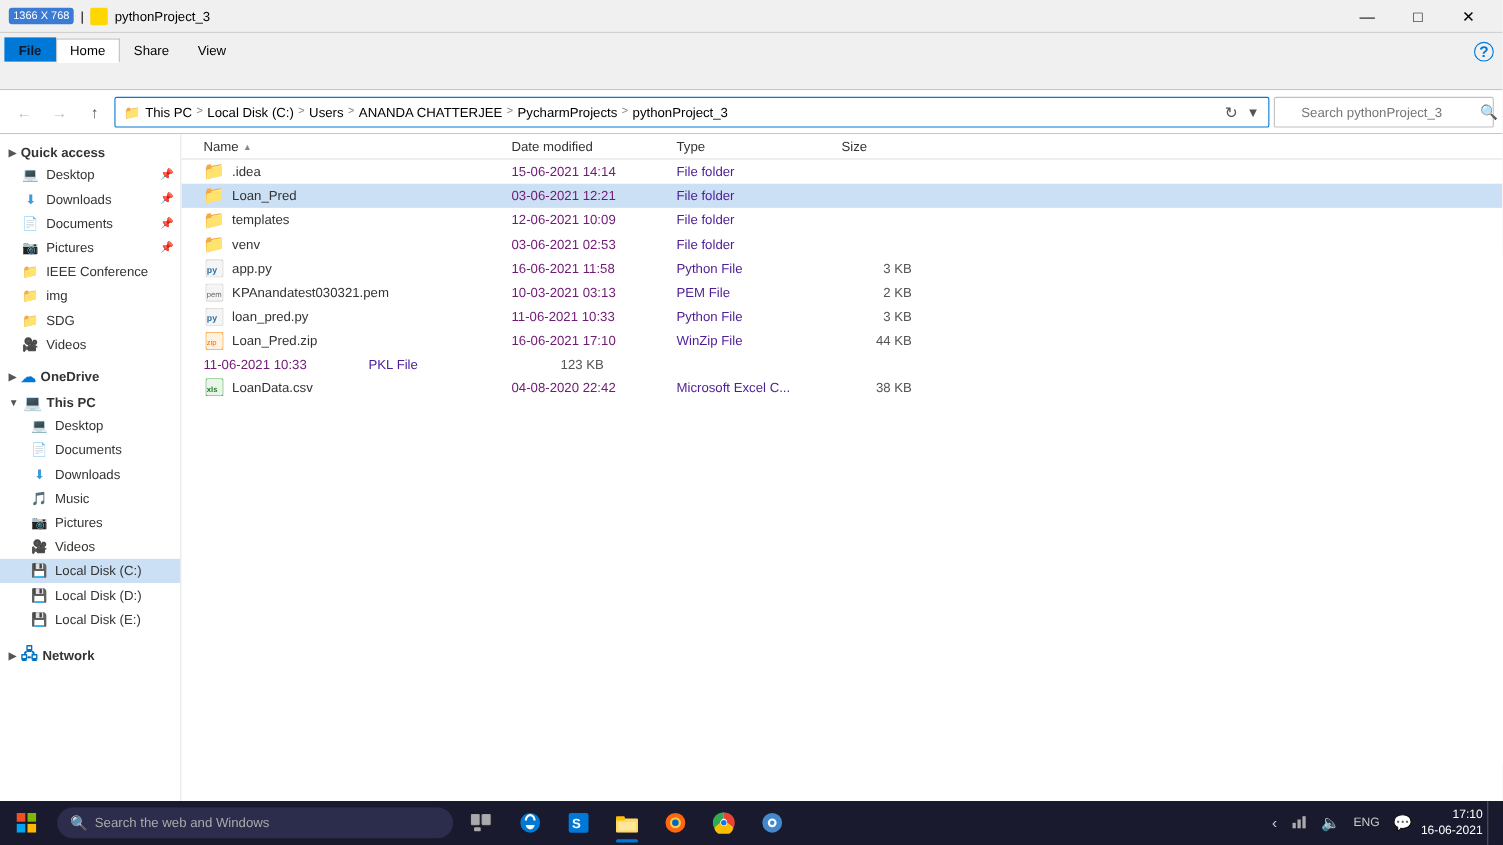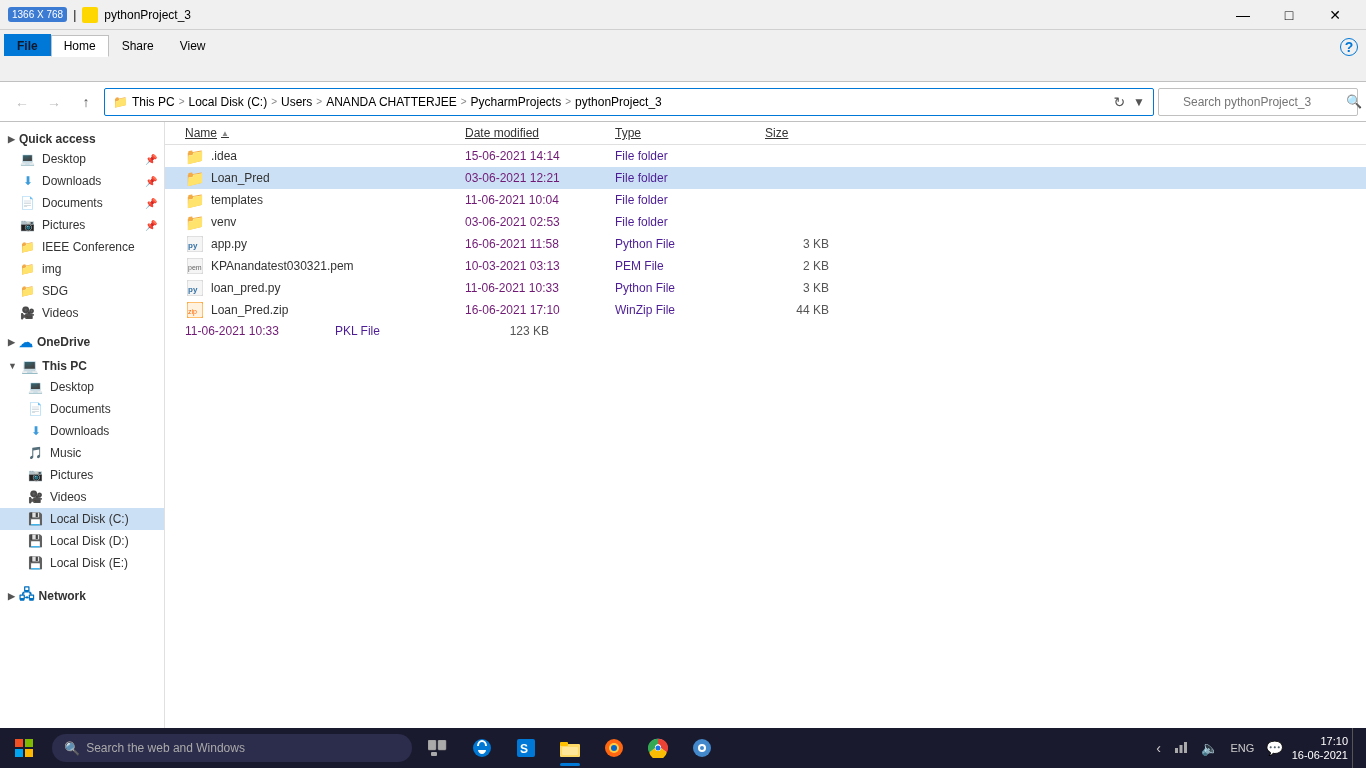--- a/index.html
+++ b/index.html
@@ -161,21 +161,20 @@
     }
     .column-headers {
       display: flex;
       align-items: center;
       padding: 4px 8px;
       border-bottom: 1px solid #e0e0e0;
       background: white;
       font-size: 12px;
       color: #333;
       position: relative;
-      text-decoration: underline;
     }
     .col-name { width: 280px; font-size: 12px; display: flex; align-items: center; gap: 4px; }
     .col-date { width: 150px; font-size: 12px; }
     .col-type { width: 150px; font-size: 12px; }
     .col-size { width: 80px; font-size: 12px; }
     .sort-arrow { font-size: 8px; color: #888; }
     .file-list { flex: 1; overflow-y: auto; }
     .file-row {
       display: flex;
       align-items: center;
@@ -449,21 +448,21 @@
       </div>
 
       <div class="file-row">
         <div style="width:12px;"></div>
         <div class="file-name">
           <div class="file-icon">
               <span class="icon-folder">📁</span>
             </div>
           <span>templates</span>
         </div>
-        <div class="file-date">11-06-2021 10:04</div>
+        <div class="file-date">12-06-2021 10:09</div>
         <div class="file-type">File folder</div>
         <div class="file-size"></div>
       </div>
 
       <div class="file-row">
         <div style="width:12px;"></div>
         <div class="file-name">
           <div class="file-icon">
               <span class="icon-folder">📁</span>
             </div>
@@ -538,20 +537,35 @@
         <div class="file-size">44 KB</div>
       </div>
 
       <div class="file-row">
         <div style="width:12px;"></div>
         <div class="file-date">11-06-2021 10:33</div>
         <div class="file-type">PKL File</div>
         <div class="file-size">123 KB</div>
       </div>
 
+      <div class="file-row">
+        <div style="width:12px;"></div>
+        <div class="file-name">
+          <div class="file-icon">
+            <svg width="16" height="16" viewBox="0 0 16 16">
+              <rect width="16" height="16" rx="2" fill="#e8f5e9" stroke="#4caf50" stroke-width="1"></rect>
+              <text x="1" y="12" font-size="7" fill="#1e7a1e" font-weight="bold">xls</text>
+            </svg>
+          </div>
+          <span>LoanData.csv</span>
+        </div>
+        <div class="file-date">04-08-2020 22:42</div>
+        <div class="file-type">Microsoft Excel C...</div>
+        <div class="file-size">38 KB</div>
+      </div>
 
     </div>
   </div>
 
 </div>
 
 <div class="status-bar">
   <span>10 items</span>
   <div class="status-right">
     <div class="view-btn active" title="Details">

